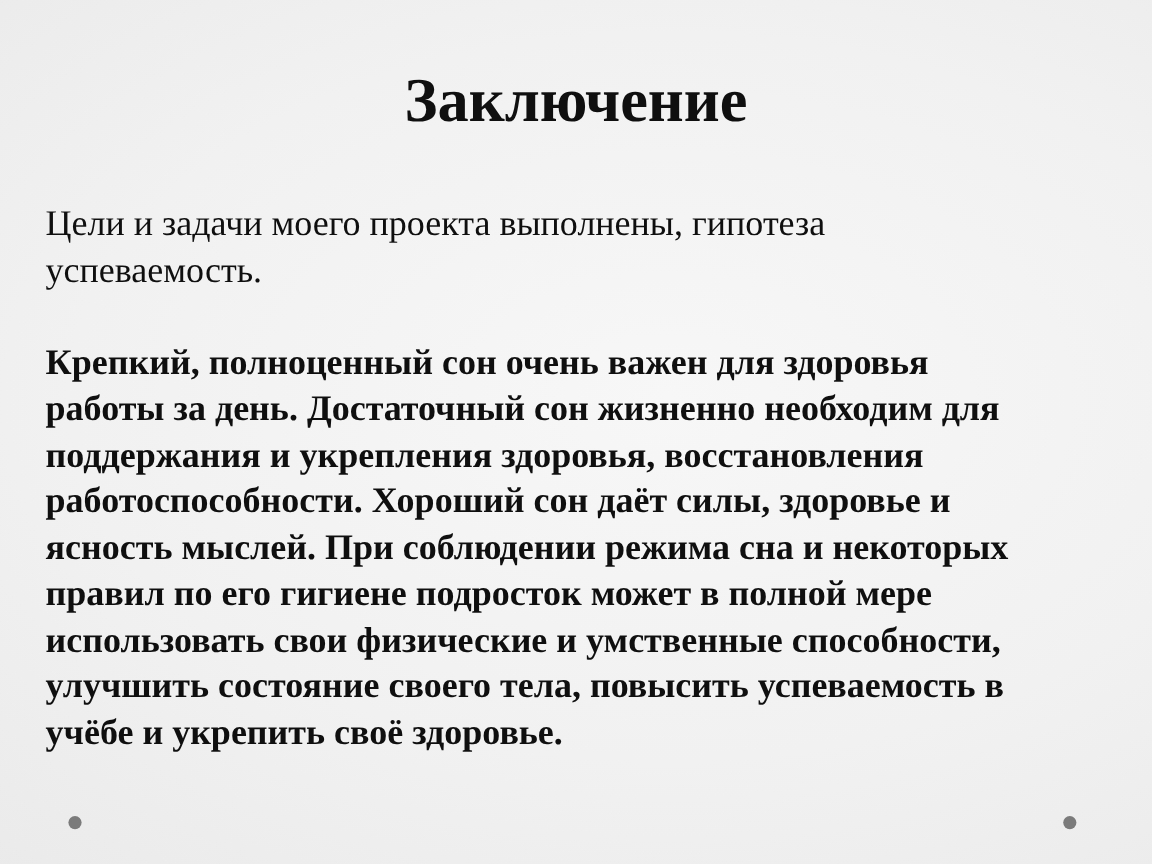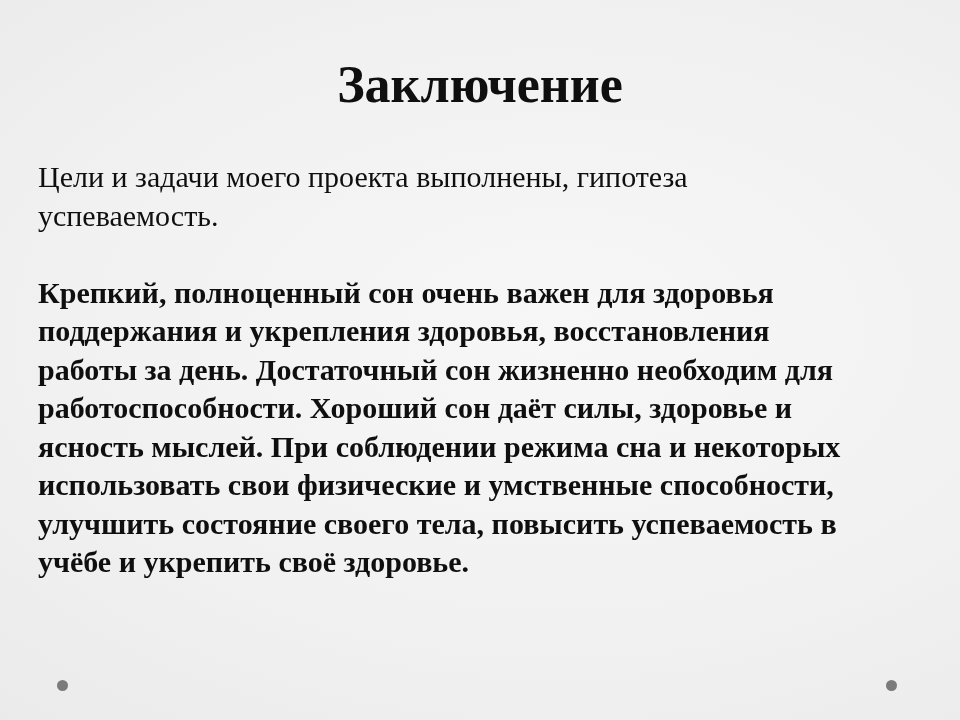--- a/index.html
+++ b/index.html
@@ -29,21 +29,21 @@
     margin: 0;
     text-align: center;
     font-size: 52px;
     font-weight: bold;
     line-height: 62px;
     letter-spacing: 0;
   }
   .body-text {
     position: absolute;
     left: 38px;
-    top: 158px;
+    top: 168px;
     width: 900px;
     font-size: 30px;
     line-height: 38.5px;
   }
   .para {
     margin: 0;
     padding: 0;
   }
   .para + .para {
     margin-top: 38.5px;
@@ -72,24 +72,25 @@
 
   <div class="body-text">
 
     <p class="para">
       <span class="line">Цели и задачи моего проекта выполнены, гипотеза</span>
       <span class="line">успеваемость.</span>
     </p>
 
     <p class="para">
       <span class="line">Крепкий, полноценный сон очень важен для здоровья</span>
+      <span class="line">работы за день. Достаточный сон жизненно необходим для</span>
       <span class="line">поддержания и укрепления здоровья, восстановления</span>
-      <span class="line">работы за день. Достаточный сон жизненно необходим для</span>
       <span class="line">работоспособности. Хороший сон даёт силы, здоровье и</span>
       <span class="line">ясность мыслей. При соблюдении режима сна и некоторых</span>
+      <span class="line">правил по его гигиене подросток может в полной мере</span>
       <span class="line">использовать свои физические и умственные способности,</span>
       <span class="line">улучшить состояние своего тела, повысить успеваемость в</span>
       <span class="line">учёбе и укрепить своё здоровье.</span>
     </p>
 
   </div>
 
   <span class="dot dot-left"></span>
   <span class="dot dot-right"></span>
 

